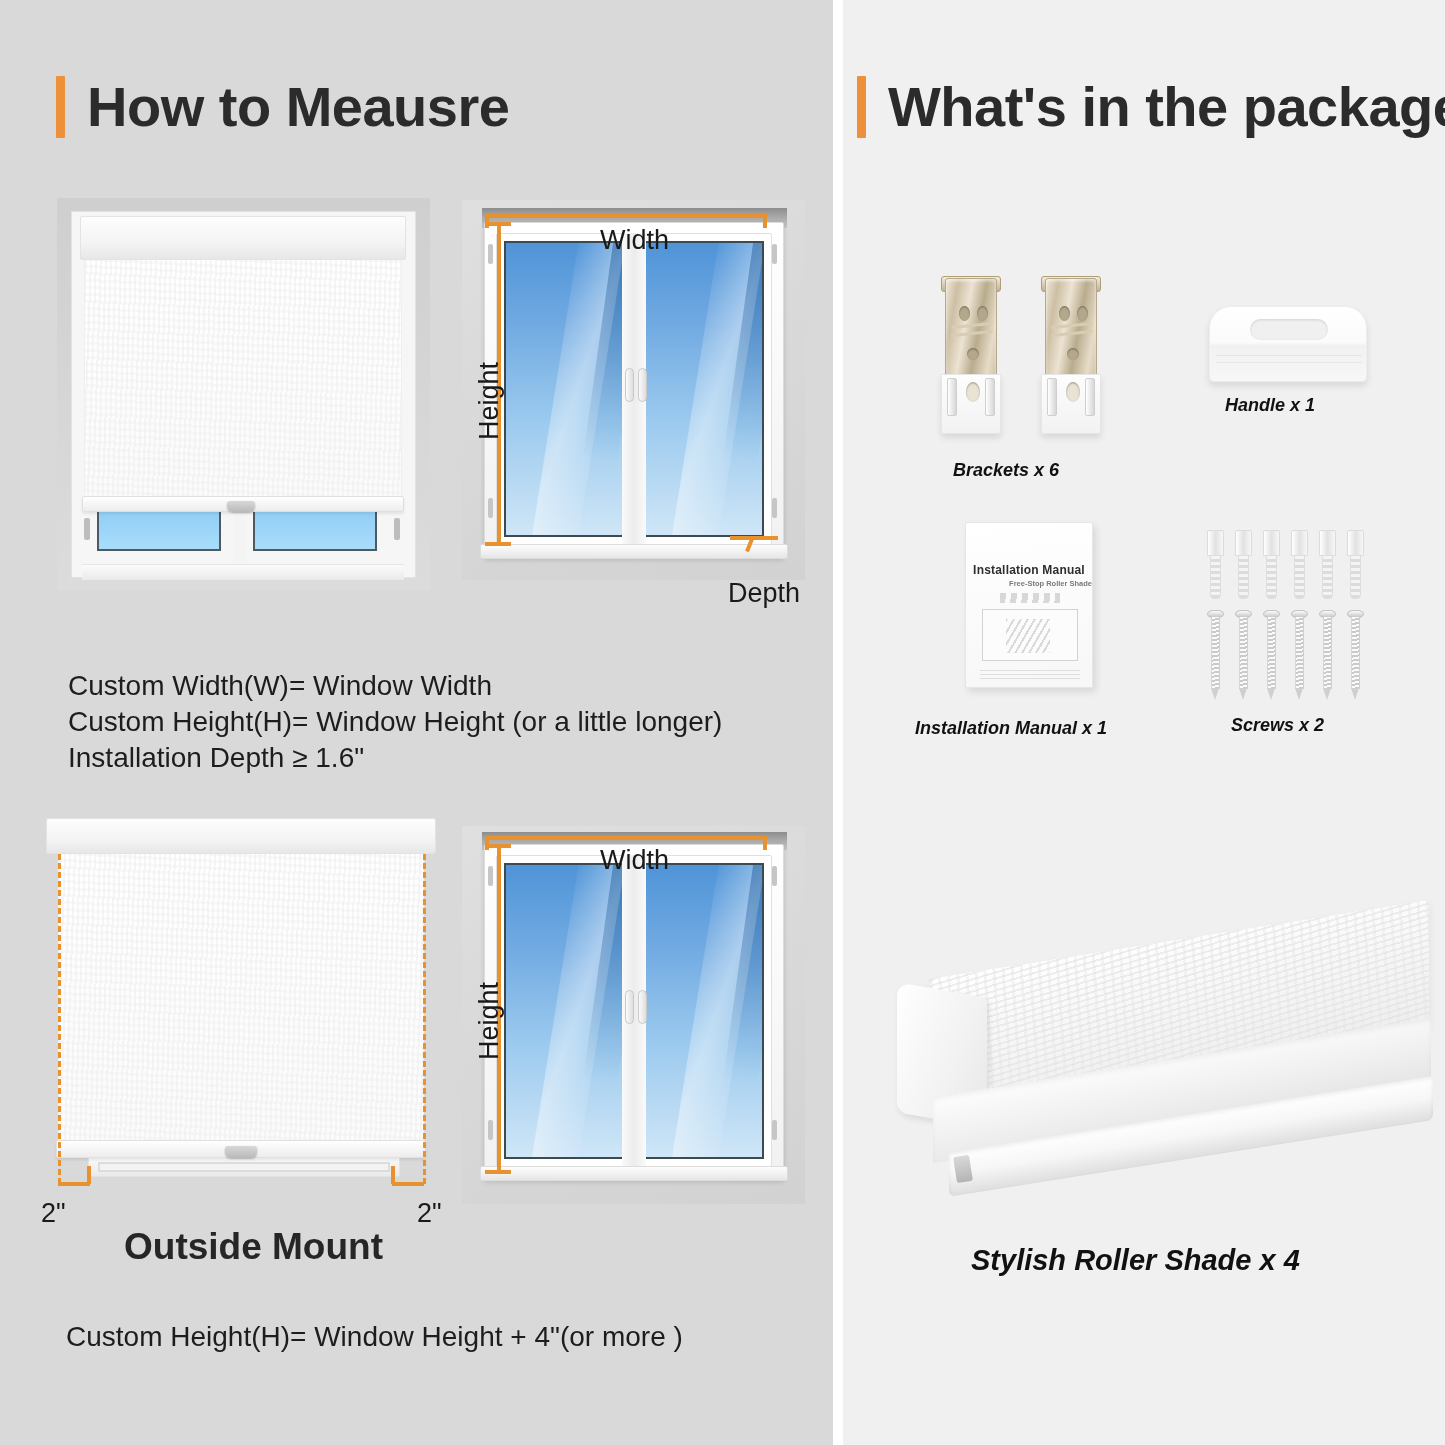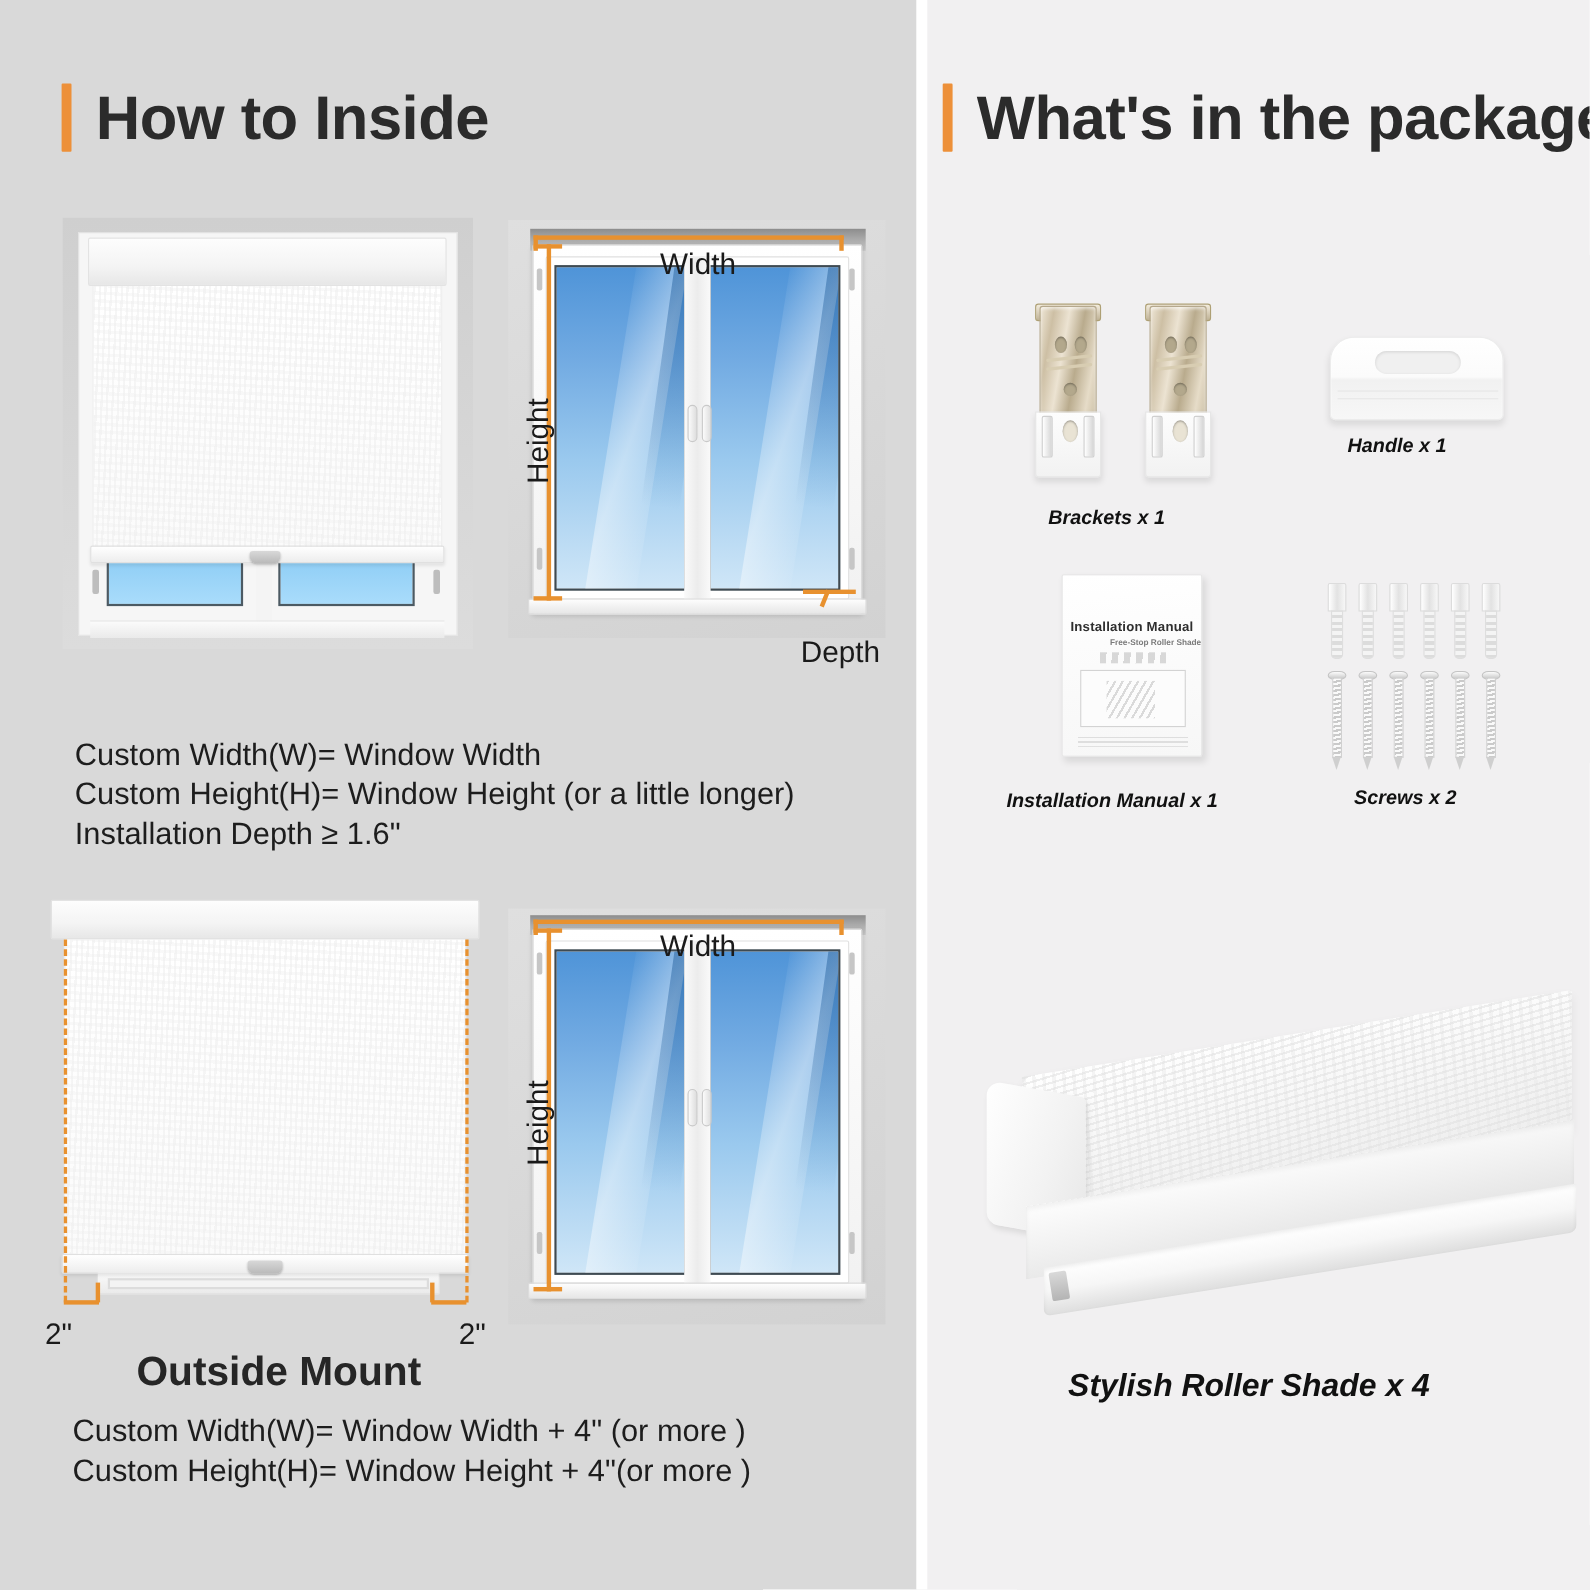--- a/index.html
+++ b/index.html
@@ -170,21 +170,21 @@
 </style>
 </head>
 <body>
 
 <div class="page">
 
   <div class="panel-left">
 
     <div class="heading" style="left:56px; top:74px;">
       <div class="hbar"></div>
-      <div class="htxt">How to Inside</div>
+      <div class="htxt">How to Meausre</div>
     </div>
 
     <div class="shadewin" style="left:57px; top:198px; width:373px; height:392px;">
       <div class="sw-outer"></div>
       <div class="sw-frame" style="left:14px; top:13px; right:14px; bottom:12px;"></div>
 
       <div class="sw-glass" style="left:40px; top:307px; width:124px; height:46px;"></div>
       <div class="sw-glass" style="left:196px; top:307px; width:124px; height:46px;"></div>
       <div class="sw-sashgap" style="left:176px; top:297px; width:14px; height:80px;"></div>
       <div class="sw-hinge" style="left:27px; top:320px; width:6px; height:22px;"></div>
@@ -295,21 +295,20 @@
       <div class="mk mk-v" style="left:23px; top:10px; height:14px;"></div>
       <div class="mk mk-v" style="left:301px; top:10px; height:14px;"></div>
       <div class="mk mk-v" style="left:35px; top:18px; height:330px;"></div>
       <div class="mk mk-h" style="left:23px; top:18px; width:26px;"></div>
       <div class="mk mk-h" style="left:23px; top:344px; width:26px;"></div>
     </div>
     <div class="dimlabel" style="left:600px; top:845px;">Width</div>
     <div class="dimlabel vert" style="left:474px; top:1060px;">Height</div>
 
     <div class="blocktitle" style="left:124px; top:1226px;">Outside Mount</div>
-    <div class="bodyline" style="left:66px; top:1285px;">Custom Width(W)= Window Width + 4" (or more )</div>
     <div class="bodyline" style="left:66px; top:1321px;">Custom Height(H)= Window Height + 4"(or more )</div>
   </div>
 
   <div class="panel-div"></div>
 
   <div class="panel-right">
 
     <div class="heading" style="left:14px; top:74px;">
       <div class="hbar"></div>
       <div class="htxt">What's in the package</div>
@@ -334,21 +333,21 @@
       <div class="bk-hole" style="left:20px; top:28px; width:11px; height:15px;"></div>
       <div class="bk-hole" style="left:38px; top:28px; width:11px; height:15px;"></div>
       <div class="bk-hole" style="left:28px; top:70px; width:12px; height:12px;"></div>
       <div class="bk-stripe" style="left:12px; top:46px; width:42px; transform:rotate(-6deg);"></div>
       <div class="bk-stripe" style="left:12px; top:54px; width:42px; transform:rotate(-6deg);"></div>
       <div class="bk-plate"></div>
       <div class="bk-rib" style="left:8px; top:100px; width:10px; height:38px;"></div>
       <div class="bk-rib" style="left:46px; top:100px; width:10px; height:38px;"></div>
       <div class="bk-hole" style="left:27px; top:104px; width:14px; height:20px; background:#e9e3d4;"></div>
     </div>
-    <div class="pkg-label" style="left:110px; top:460px;">Brackets x 1</div>
+    <div class="pkg-label" style="left:110px; top:460px;">Brackets x 6</div>
 
     <div class="handle" style="left:366px; top:306px;">
       <div class="handle-slot"></div>
       <div class="handle-line" style="top:48px;"></div>
       <div class="handle-line" style="top:55px;"></div>
     </div>
     <div class="pkg-label" style="left:382px; top:395px;">Handle x 1</div>
 
     <div class="manual" style="left:122px; top:522px;">
       <div class="manual-back"></div>

